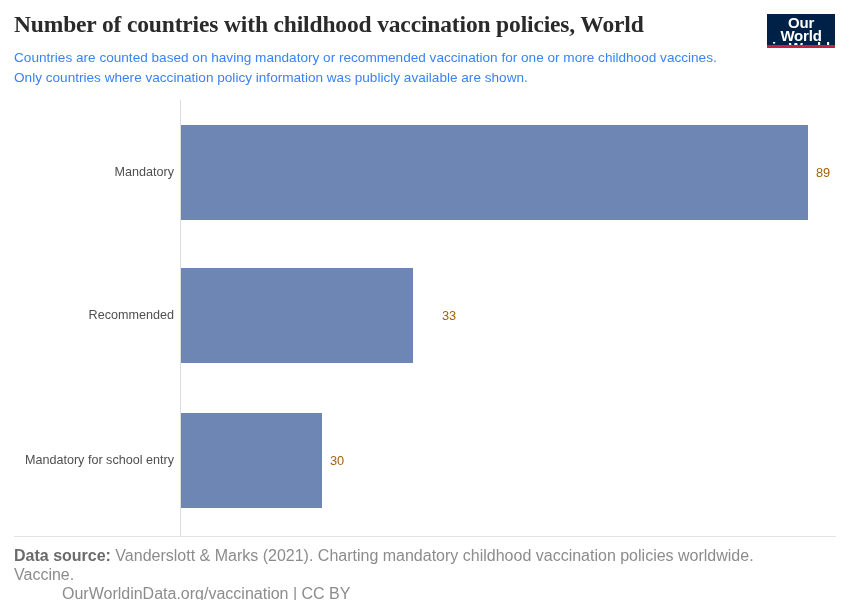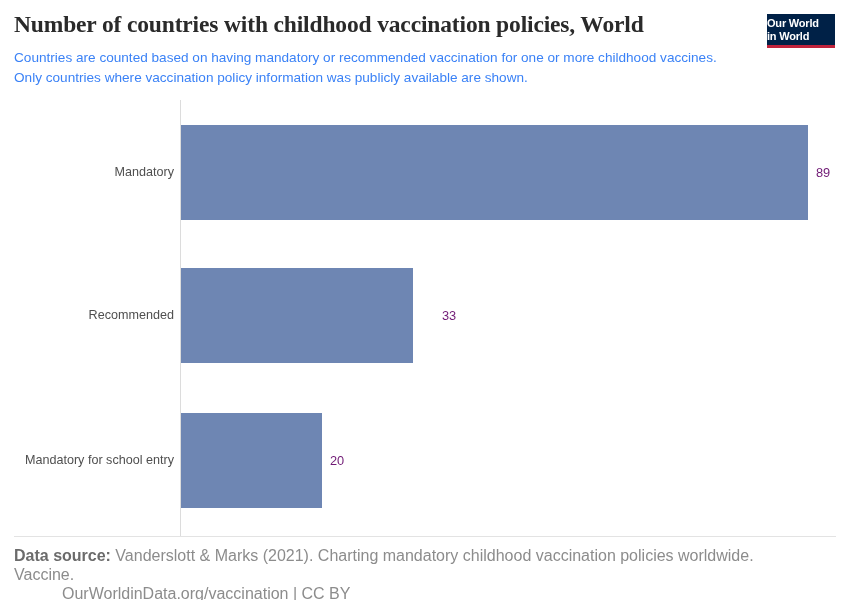--- a/index.html
+++ b/index.html
@@ -56,22 +56,23 @@
     height: 34px;
     background: #002147;
     border-bottom: 3px solid #c0233c;
     box-sizing: border-box;
     overflow: hidden;
   }
   #owid-logo .logo-line {
     color: #ffffff;
     font-family: "Liberation Sans", sans-serif;
     font-weight: bold;
-    font-size: 11px;
+    font-size: 15px;
     line-height: 12.5px;
+    text-align: center;
     letter-spacing: -0.2px;
   }
   #owid-logo .logo-line.first { margin-top: 3px; }
 
   
   #plot {
     position: absolute;
     left: 0;
     top: 100px;
     width: 766px;
@@ -101,21 +102,21 @@
     font-family: "Liberation Sans", sans-serif;
   }
   .bar-rect {
     position: absolute;
     left: 181px;
     background: #6e86b3;
   }
   .bar-value {
     position: absolute;
     font-size: 12.8px;
-    color: #701a75;
+    color: #a16207;
     white-space: nowrap;
     font-family: "Liberation Sans", sans-serif;
   }
 
   
   #footer-rule {
     position: absolute;
     left: 14px;
     top: 536px;
     width: 822px;
@@ -161,21 +162,21 @@
         <div class="bar-value" style="left: 816px; top: 64.5px;">89</div>
       </div>
       <div class="bar-row" style="top: 0px;">
         <div class="bar-label" style="top: 207.5px;">Recommended</div>
         <div class="bar-rect" style="top: 168px; height: 95px; width: 232px; background: rgb(110, 134, 179);"></div>
         <div class="bar-value" style="left: 421px; top: 207.5px; margin-left: 21px;">33</div>
       </div>
       <div class="bar-row" style="top: 0px;">
         <div class="bar-label" style="top: 352.5px;">Mandatory for school entry</div>
         <div class="bar-rect" style="top: 313px; height: 95px; width: 141px; background: rgb(110, 134, 179);"></div>
-        <div class="bar-value" style="left: 330px; top: 352.5px;">20</div>
+        <div class="bar-value" style="left: 330px; top: 352.5px;">30</div>
       </div>
     </div>
 </div>
 
 <div id="footer-rule"></div>
 <div id="footer">
   <div>
     <span class="src-label">Data source:</span><span class="src-text"> Vanderslott &amp; Marks (2021). Charting mandatory childhood vaccination policies worldwide. Vaccine.</span>
   </div>
   <div id="footer-line2">OurWorldinData.org/vaccination | CC BY</div>

